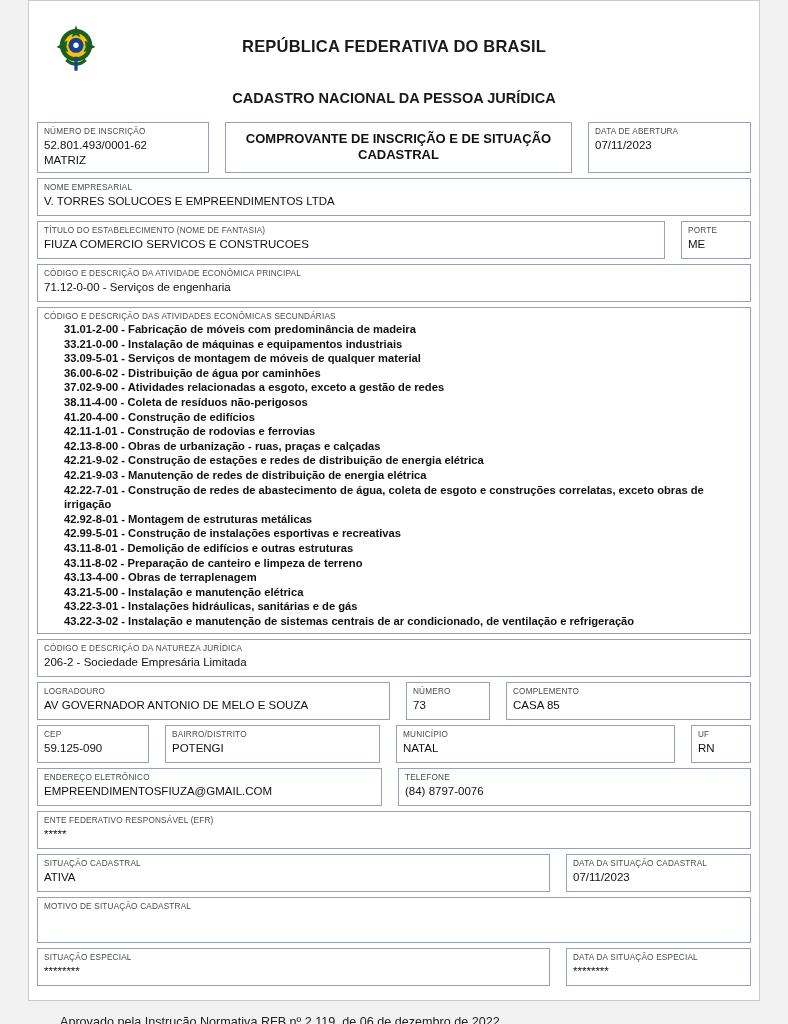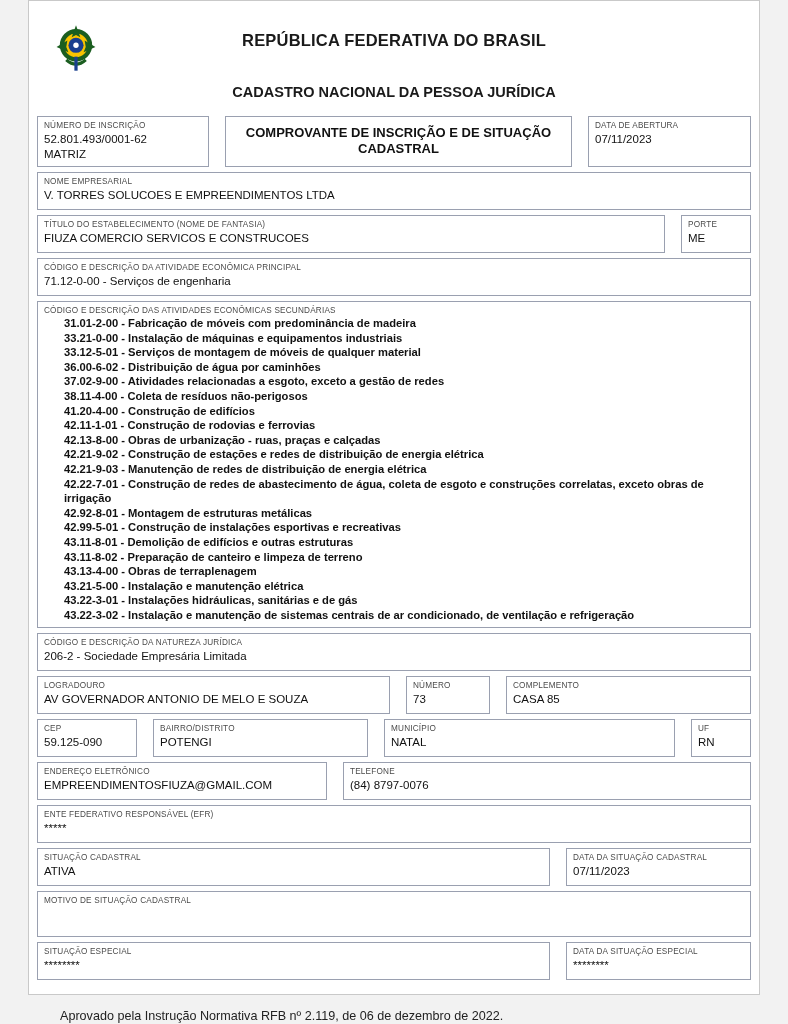--- a/index.html
+++ b/index.html
@@ -35,21 +35,21 @@
     left: 12px;
     top: 12px;
     width: 54px;
     height: 54px;
   }
   .title1 {
     font-size: 16.5px;
     font-weight: bold;
     color: #1a1a1a;
     letter-spacing: .2px;
-    margin-top: 18px;
+    margin-top: 24px;
   }
   .title2 {
     font-size: 14.5px;
     font-weight: bold;
     color: #1a1a1a;
     margin-top: 34px;
     margin-bottom: 10px;
   }
   .row {
     display: flex;
@@ -176,21 +176,21 @@
         <div class="val">71.12-0-00 - Serviços de engenharia</div>
       </div>
     </div>
 
     <div class="row">
       <div class="box w-flex-1 cnae-list">
         <div class="lbl">CÓDIGO E DESCRIÇÃO DAS ATIVIDADES ECONÔMICAS SECUNDÁRIAS</div>
         <div id="cnae-container">
             <div class="cnae-item">31.01-2-00 - Fabricação de móveis com predominância de madeira</div>
             <div class="cnae-item">33.21-0-00 - Instalação de máquinas e equipamentos industriais</div>
-            <div class="cnae-item">33.12-5-01 - Serviços de montagem de móveis de qualquer material</div>
+            <div class="cnae-item">33.09-5-01 - Serviços de montagem de móveis de qualquer material</div>
             <div class="cnae-item">36.00-6-02 - Distribuição de água por caminhões</div>
             <div class="cnae-item">37.02-9-00 - Atividades relacionadas a esgoto, exceto a gestão de redes</div>
             <div class="cnae-item">38.11-4-00 - Coleta de resíduos não-perigosos</div>
             <div class="cnae-item">41.20-4-00 - Construção de edifícios</div>
             <div class="cnae-item">42.11-1-01 - Construção de rodovias e ferrovias</div>
             <div class="cnae-item">42.13-8-00 - Obras de urbanização - ruas, praças e calçadas</div>
             <div class="cnae-item">42.21-9-02 - Construção de estações e redes de distribuição de energia elétrica</div>
             <div class="cnae-item">42.21-9-03 - Manutenção de redes de distribuição de energia elétrica</div>
             <div class="cnae-item">42.22-7-01 - Construção de redes de abastecimento de água, coleta de esgoto e construções correlatas, exceto obras de irrigação</div>
             <div class="cnae-item">42.92-8-01 - Montagem de estruturas metálicas</div>
@@ -221,40 +221,40 @@
         <div class="lbl">NÚMERO</div>
         <div class="val">73</div>
       </div>
       <div class="box" style="width:245px">
         <div class="lbl">COMPLEMENTO</div>
         <div class="val">CASA 85</div>
       </div>
     </div>
 
     <div class="row">
-      <div class="box" style="width:100px">
+      <div class="box" style="width:112px">
         <div class="lbl">CEP</div>
         <div class="val">59.125-090</div>
       </div>
       <div class="box" style="width:215px">
         <div class="lbl">BAIRRO/DISTRITO</div>
         <div class="val">POTENGI</div>
       </div>
       <div class="box w-flex-1">
         <div class="lbl">MUNICÍPIO</div>
         <div class="val">NATAL</div>
       </div>
       <div class="box" style="width:60px">
         <div class="lbl">UF</div>
         <div class="val">RN</div>
       </div>
     </div>
 
     <div class="row">
-      <div class="box" style="width:290px">
+      <div class="box" style="width:345px">
         <div class="lbl">ENDEREÇO ELETRÔNICO</div>
         <div class="val">EMPREENDIMENTOSFIUZA@GMAIL.COM</div>
       </div>
       <div class="box w-flex-1">
         <div class="lbl">TELEFONE</div>
         <div class="val">(84) 8797-0076</div>
       </div>
     </div>
 
     <div class="row">

